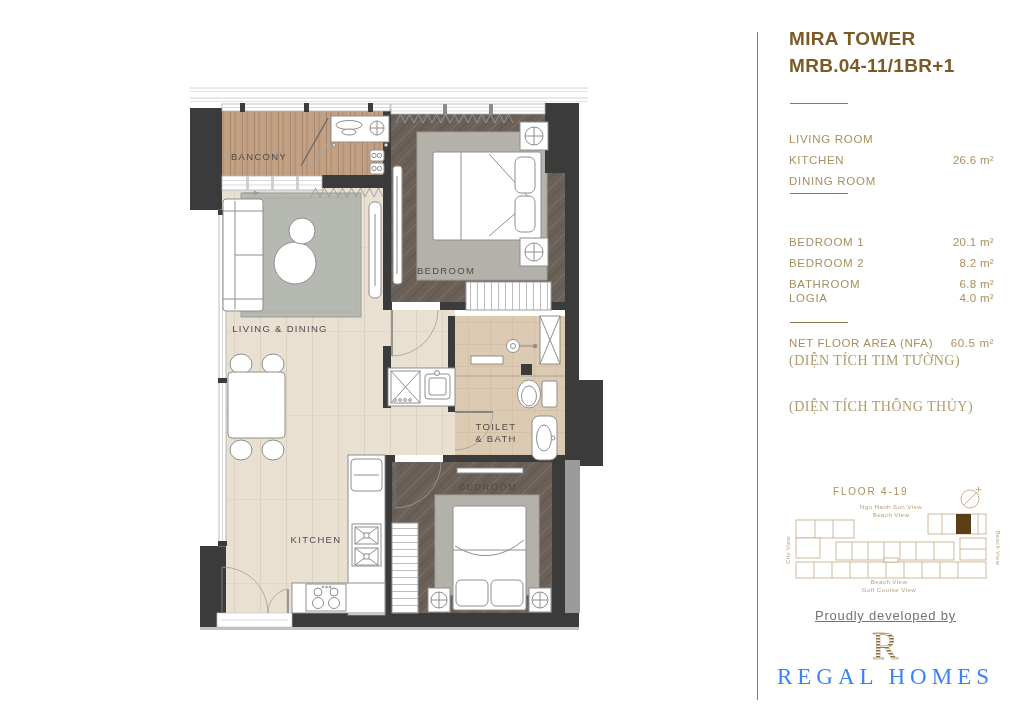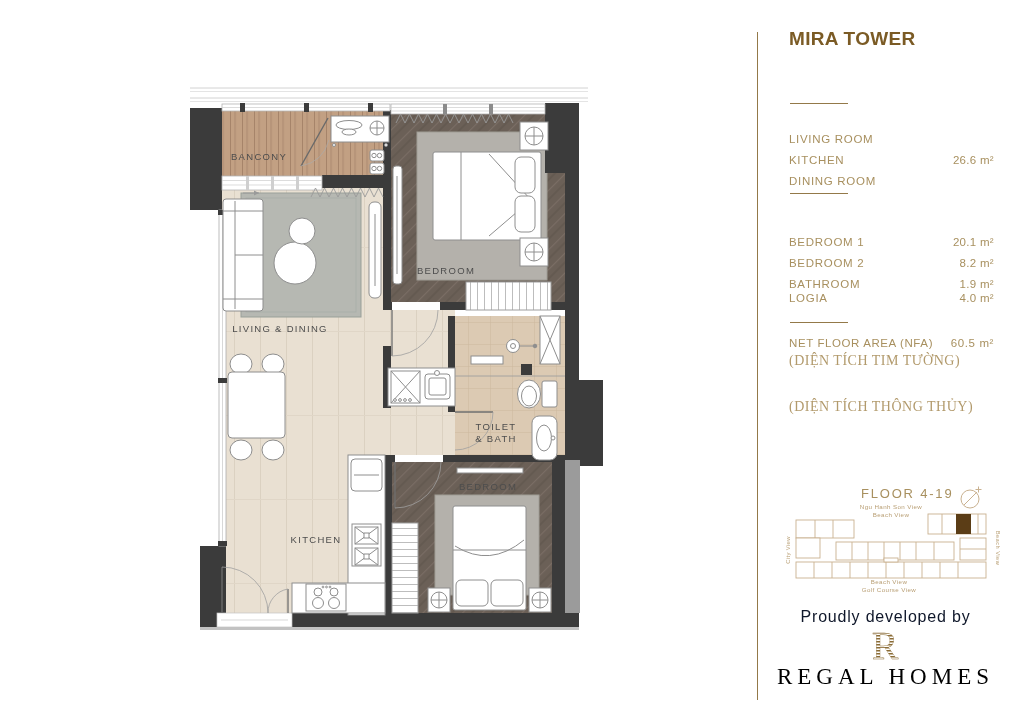--- a/index.html
+++ b/index.html
@@ -10,25 +10,25 @@
   #vline{left:757px;top:32px;width:1px;height:668px;background:#937949;}
   .s-title{left:789px;top:25px;width:220px;font-size:19px;font-weight:bold;line-height:27px;
            color:#7b5b25;letter-spacing:.3px;}
   .gold-hr{width:58px;height:1px;background:#937949;left:790px;}
   .row{left:789px;width:205px;height:16px;display:flex;justify-content:space-between;
        font-size:11.5px;letter-spacing:.7px;color:#a8905f;margin-top:28px;}
   .row .val{letter-spacing:.3px;}
   .sumlabel{left:789px;width:205px;display:flex;justify-content:space-between;
             font-size:11.5px;letter-spacing:.6px;color:#a8905f;}
   .sublabel{left:789px;width:205px;font-size:14px;letter-spacing:.5px;color:#b29a6c;font-family:Liberation Serif, serif;}
-  .floor-label{left:817px;top:486px;font-size:13px;letter-spacing:1.8px;color:#a8905f;padding-left:44px;}
+  .floor-label{left:789px;top:486px;font-size:10px;letter-spacing:1.8px;color:#a8905f;padding-left:44px;}
   .s-footer{left:768px;width:235px;text-align:center;}
-  #tagline{top:608px;font-size:16px;letter-spacing:.8px;color:#0f172a;}
+  #tagline{top:608px;font-size:13px;letter-spacing:.8px;color:#737373;text-decoration:underline;}
   #brand{top:664px;font-family:"Liberation Serif",serif;font-size:23px;letter-spacing:5px;
-         color:#000000;white-space:nowrap;}
+         color:#3b82f6;white-space:nowrap;}
   
   #planwrap{left:183px;top:80px;width:420px;height:566px;}
   svg text.plabel{font-family:"Liberation Sans",sans-serif;fill:#4d4d4d;}
 </style>
 </head>
 <body>
 
 <div id="stage">
 
   <div id="planwrap" class="abs">
@@ -302,20 +302,21 @@
       <text class="plabel" x="305" y="410">BEDROOM</text>
       <text class="plabel" x="133" y="463">KITCHEN</text>
     </g>
   </svg>
   </div>
 
   <div id="vline" class="abs"></div>
 
   <div class="abs s-title">
     <div>MIRA TOWER</div>
+    <div>MRB.04-11/1BR+1</div>
   </div>
 
   <div class="abs gold-hr" style="top:103px"></div>
 
   <div class="abs row" style="top:105px">
     <span>LIVING ROOM</span>
     <span class="val"></span>
   </div>
   <div class="abs row" style="top:126px">
     <span>KITCHEN</span>
@@ -331,21 +332,21 @@
   <div class="abs row" style="top:208px">
     <span>BEDROOM 1</span>
     <span class="val">20.1 m²</span>
   </div>
   <div class="abs row" style="top:229px">
     <span>BEDROOM 2</span>
     <span class="val">8.2 m²</span>
   </div>
   <div class="abs row" style="top:250px">
     <span>BATHROOM</span>
-    <span class="val">1.9 m²</span>
+    <span class="val">6.8 m²</span>
   </div>
   <div class="abs row" style="top:264px">
     <span>LOGIA</span>
     <span class="val">4.0 m²</span>
   </div>
 
   <div class="abs gold-hr" style="top:322px"></div>
 
   <div class="abs sumlabel" style="top:337px">
     <span>NET FLOOR AREA (NFA)</span>

